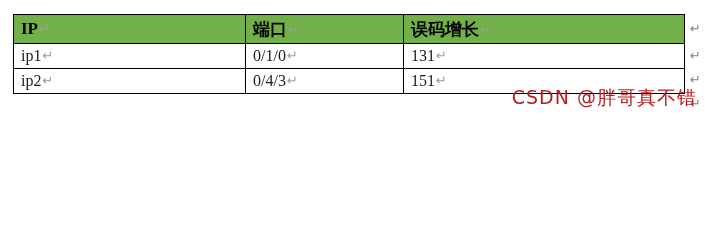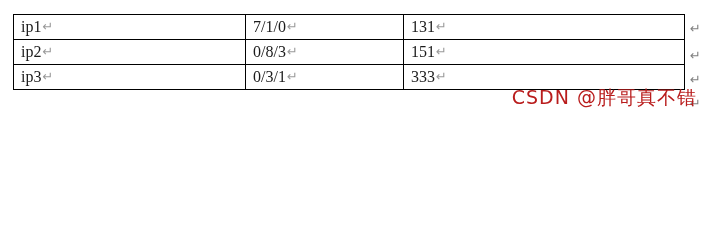--- a/index.html
+++ b/index.html
@@ -130,38 +130,38 @@
 
   <div class="squiggle">~~~~~~</div>
 
   <table class="doc-table">
     <colgroup>
       <col class="col-ip">
       <col class="col-port">
       <col class="col-err">
     </colgroup>
     <tbody>
+      <tr class="header-row">
+        <td><span>IP</span><span class="pilcrow">↵</span></td>
+        <td><span>端口</span><span class="pilcrow">↵</span></td>
+        <td><span>误码增长</span><span class="pilcrow">↵</span></td>
+      </tr>
 
       <tr class="data-row">
         <td><span>ip1</span><span class="pilcrow">↵</span></td>
-        <td><span>7/1/0</span><span class="pilcrow">↵</span></td>
+        <td><span>0/1/0</span><span class="pilcrow">↵</span></td>
         <td><span>131</span><span class="pilcrow">↵</span></td>
       </tr>
 
       <tr class="data-row">
         <td><span>ip2</span><span class="pilcrow">↵</span></td>
-        <td><span>0/8/3</span><span class="pilcrow">↵</span></td>
+        <td><span>0/4/3</span><span class="pilcrow">↵</span></td>
         <td><span>151</span><span class="pilcrow">↵</span></td>
       </tr>
 
-      <tr class="data-row">
-        <td><span>ip3</span><span class="pilcrow">↵</span></td>
-        <td><span>0/3/1</span><span class="pilcrow">↵</span></td>
-        <td><span>333</span><span class="pilcrow">↵</span></td>
-      </tr>
     </tbody>
   </table>
 
   <div class="row-end-marks">
     <div class="row-end-mark rem-0">↵</div>
     <div class="row-end-mark rem-1">↵</div>
     <div class="row-end-mark rem-2">↵</div>
     <div class="row-end-mark rem-3">↵</div>
   </div>
 

